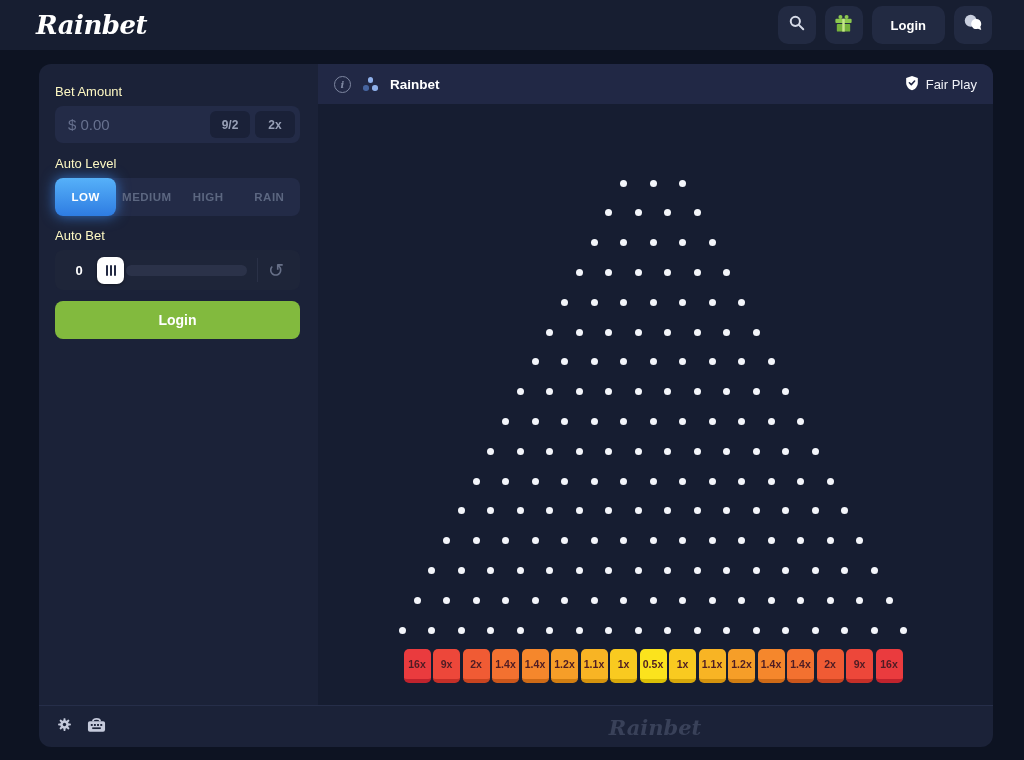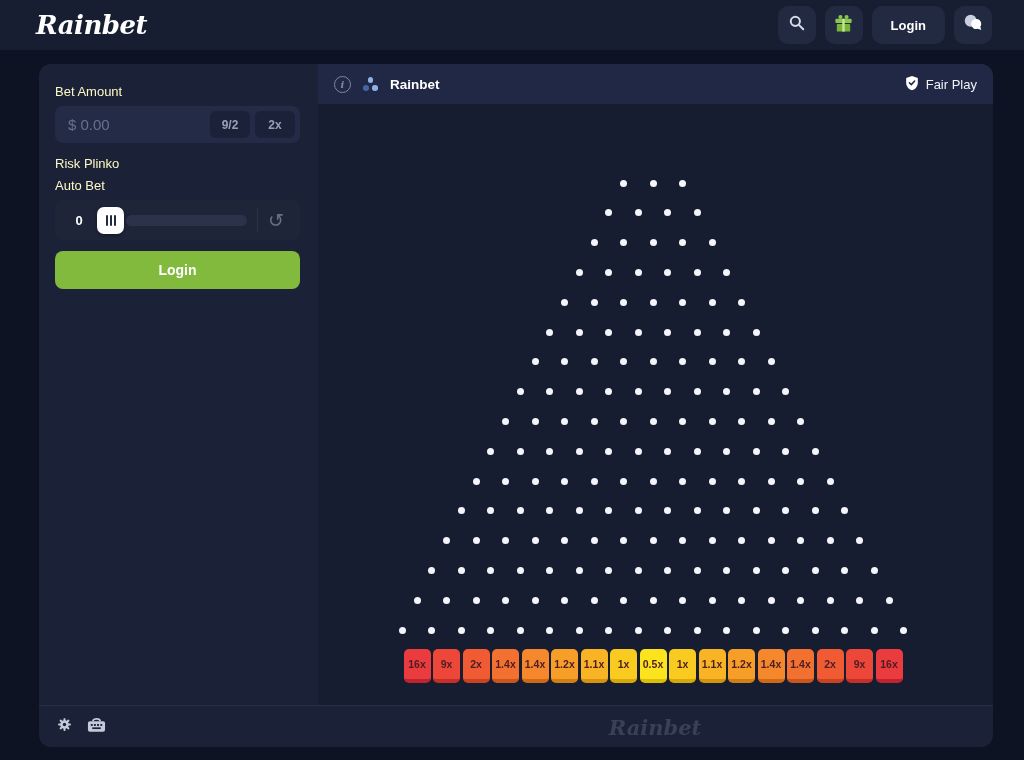--- a/index.html
+++ b/index.html
@@ -181,21 +181,27 @@
 <div class="panel">
 
   <div class="sidebar">
     <div class="field-label">Bet Amount</div>
     <div class="bet-input-wrap">
       <input class="bet-input" type="text" placeholder="$ 0.00" style="">
       <div class="mini-btn">9/2</div>
       <div class="mini-btn">2x</div>
     </div>
 
-    <div class="field-label">Risk Plinko</div>
+    <div class="field-label">Auto Level</div>
+    <div class="segmented">
+      <div class="seg active">LOW</div>
+      <div class="seg">MEDIUM</div>
+      <div class="seg">HIGH</div>
+      <div class="seg">RAIN</div>
+    </div>
 
 
     <div class="field-label">Auto Bet</div>
     <div class="slider-row">
       <div class="slider-value">0</div>
       <div class="auto-zone">
         <div class="handle">
             <span></span>
             <span></span>
             <span></span>

